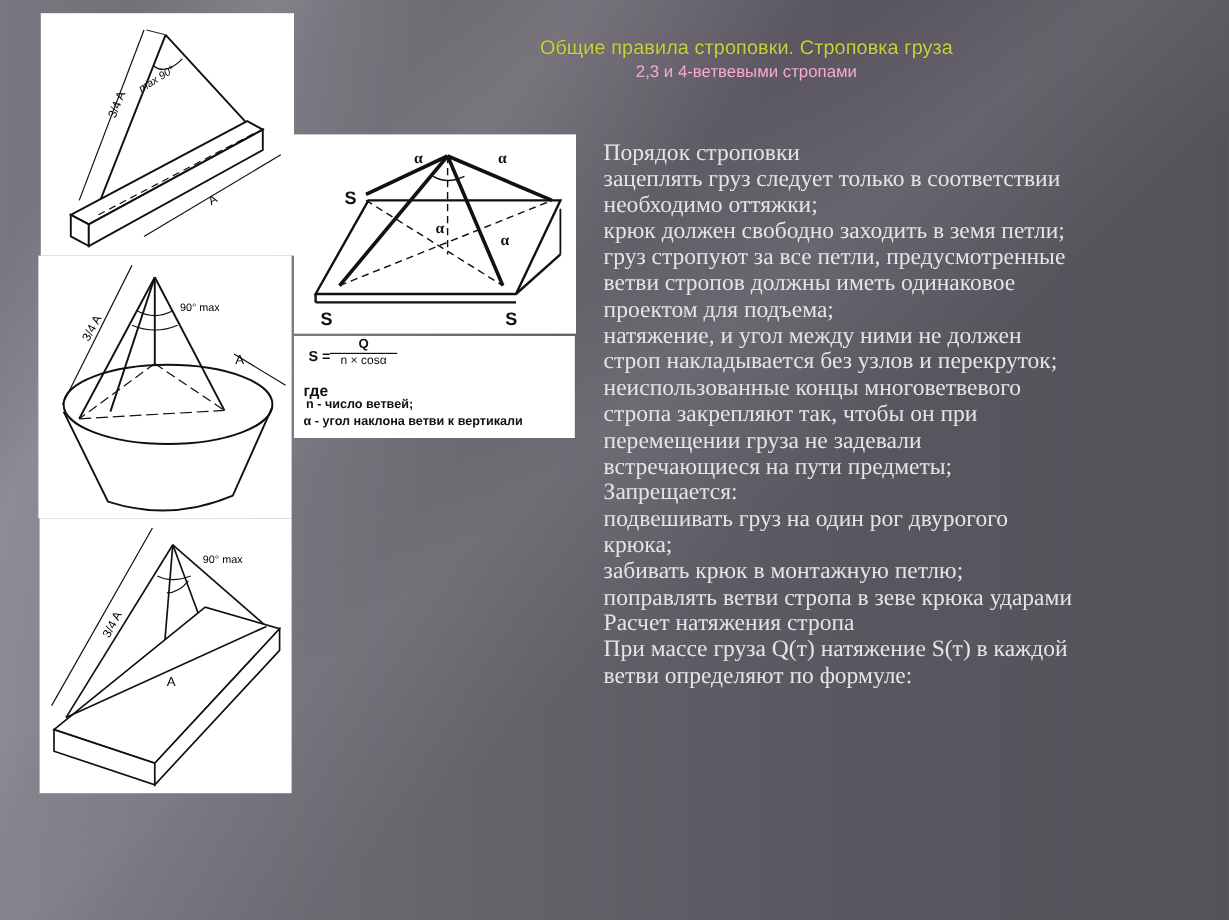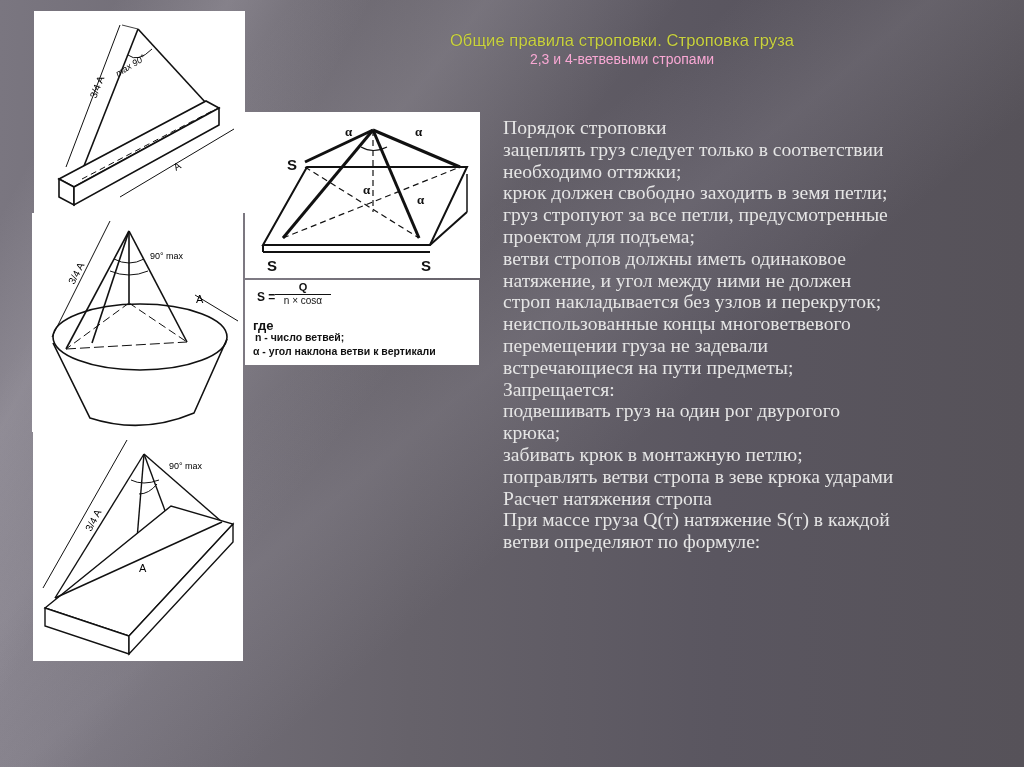--- a/index.html
+++ b/index.html
@@ -173,25 +173,26 @@
   <span class="def1">n - число ветвей;</span>
   <span class="def2">α - угол наклона ветви к вертикали</span>
 </div>
 
 <div class="body-text">
   <span class="line">Порядок строповки</span>
   <span class="line">зацеплять груз следует только в соответствии</span>
   <span class="line">необходимо оттяжки;</span>
   <span class="line">крюк должен свободно заходить в земя петли;</span>
   <span class="line">груз стропуют за все петли, предусмотренные</span>
+  <span class="line">ветви стропов должны иметь одинаковое</span>
   <span class="line">проектом для подъема;</span>
-  <span class="line">ветви стропов должны иметь одинаковое</span>
   <span class="line">натяжение, и угол между ними не должен</span>
   <span class="line">строп накладывается без узлов и перекруток;</span>
   <span class="line">неиспользованные концы многоветвевого</span>
+  <span class="line">стропа закрепляют так, чтобы он при</span>
   <span class="line">перемещении груза не задевали</span>
   <span class="line">встречающиеся на пути предметы;</span>
   <span class="line">Запрещается:</span>
   <span class="line">подвешивать груз на один рог двурогого</span>
   <span class="line">крюка;</span>
   <span class="line">забивать крюк в монтажную петлю;</span>
   <span class="line">поправлять ветви стропа в зеве крюка ударами</span>
   <span class="line">Расчет натяжения стропа</span>
   <span class="line">При массе груза Q(т) натяжение S(т) в каждой</span>
   <span class="line">ветви определяют по формуле:</span>

